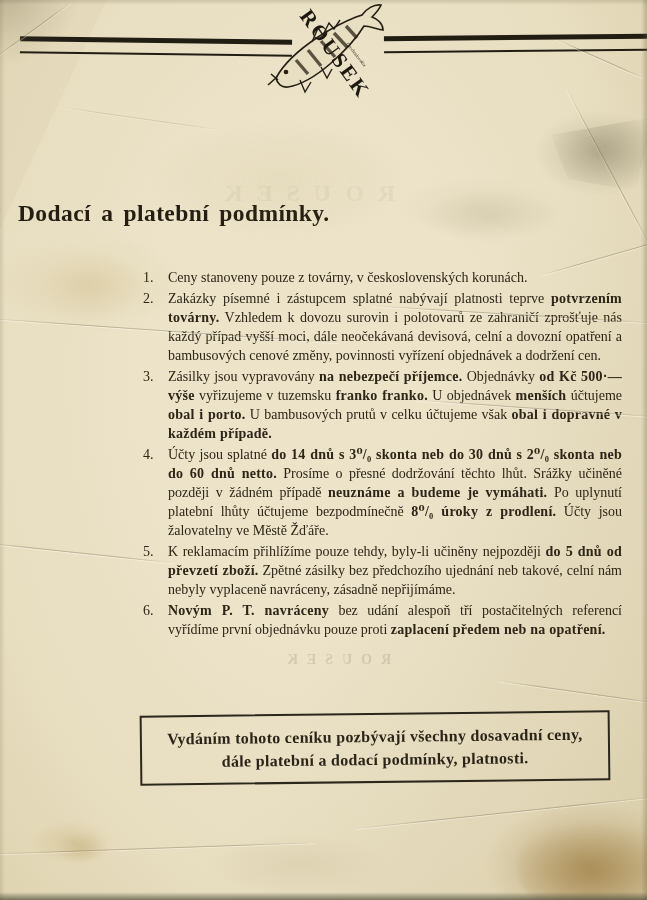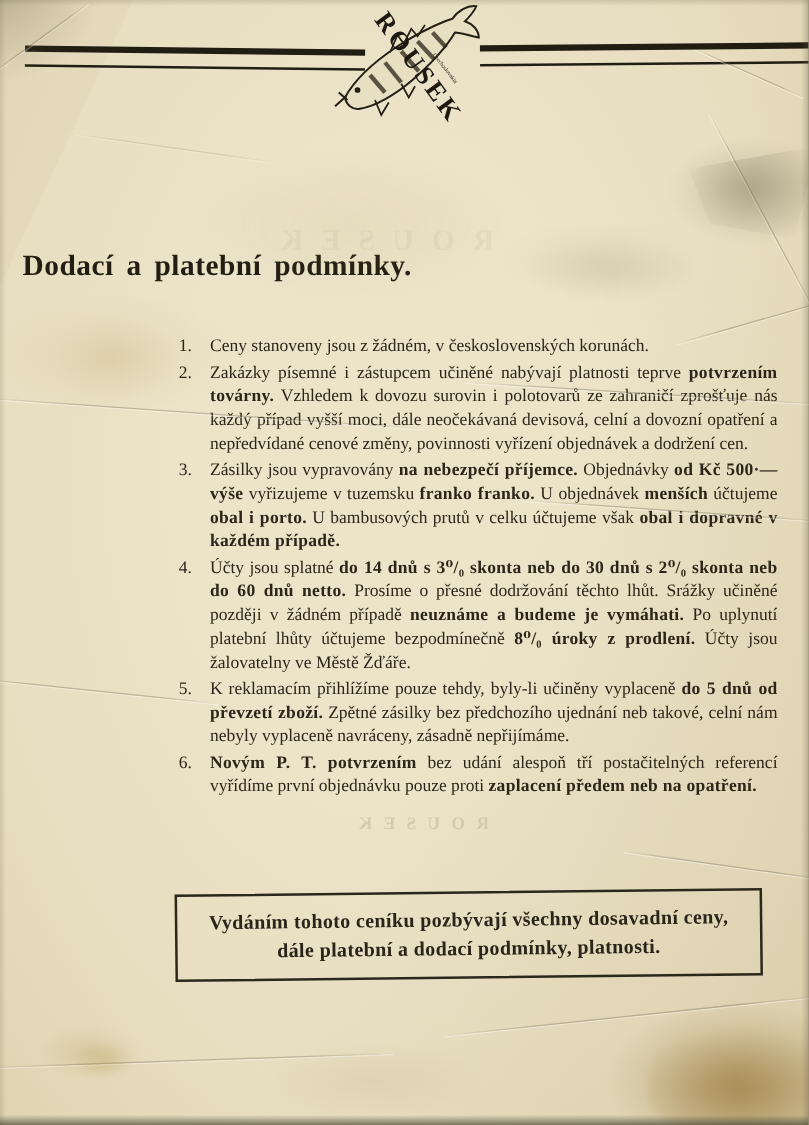--- a/index.html
+++ b/index.html
@@ -121,41 +121,41 @@
   </div>
 
   <div class="ghost ghost-2">ROUSEK</div>
   <div class="ghost ghost-1">ROUSEK</div>
 
   <h1 class="doc-title">Dodací a platební podmínky.</h1>
 
   <div class="terms">
     <div class="term">
       <span class="num">1.</span>
-      <div class="txt"><span>Ceny stanoveny jsou z žádném, v československých korunách.</span></div>
+      <div class="txt"><span>Ceny stanoveny pouze z továrny, v československých korunách.</span></div>
     </div>
     <div class="term">
       <span class="num">2.</span>
-      <div class="txt"><span>Zakázky písemné i zástupcem učiněné nabývají platnosti teprve </span><span class="b">potvrzením továrny.</span><span> Vzhledem k dovozu surovin i polotovarů ze zahraničí zprošťuje nás každý případ vyšší moci, dále neočekávaná devisová, celní a dovozní opatření a nepředvídané cenové změny, povinnosti vyřízení objednávek a dodržení cen.</span></div>
+      <div class="txt"><span>Zakázky písemné i zástupcem splatné nabývají platnosti teprve </span><span class="b">potvrzením továrny.</span><span> Vzhledem k dovozu surovin i polotovarů ze zahraničí zprošťuje nás každý případ vyšší moci, dále neočekávaná devisová, celní a dovozní opatření a bambusových cenové změny, povinnosti vyřízení objednávek a dodržení cen.</span></div>
     </div>
     <div class="term">
       <span class="num">3.</span>
       <div class="txt"><span>Zásilky jsou vypravovány </span><span class="b">na nebezpečí příjemce.</span><span> Objednávky </span><span class="b">od Kč 500·— výše</span><span> vyřizujeme v tuzemsku </span><span class="b">franko franko.</span><span> U objednávek </span><span class="b">menších</span><span> účtujeme </span><span class="b">obal i porto.</span><span> U bambusových prutů v celku účtujeme však </span><span class="b">obal i dopravné v každém případě.</span></div>
     </div>
     <div class="term">
       <span class="num">4.</span>
       <div class="txt"><span>Účty jsou splatné </span><span class="b">do 14 dnů s 3⁰/₀ skonta neb do 30 dnů s 2⁰/₀ skonta neb do 60 dnů netto.</span><span> Prosíme o přesné dodržování těchto lhůt. Srážky učiněné později v žádném případě </span><span class="b">neuznáme a budeme je vymáhati.</span><span> Po uplynutí platební lhůty účtujeme bezpodmínečně </span><span class="b">8⁰/₀ úroky z prodlení.</span><span> Účty jsou žalovatelny ve Městě Žďáře.</span></div>
     </div>
     <div class="term">
       <span class="num">5.</span>
-      <div class="txt"><span>K reklamacím přihlížíme pouze tehdy, byly-li učiněny vyplaceně </span><span class="b">do 5 dnů od převzetí zboží.</span><span> Zpětné zásilky bez předchozího ujednání neb takové, celní nám nebyly vyplaceně navráceny, zásadně nepřijímáme.</span></div>
+      <div class="txt"><span>K reklamacím přihlížíme pouze tehdy, byly-li učiněny nejpozději </span><span class="b">do 5 dnů od převzetí zboží.</span><span> Zpětné zásilky bez předchozího ujednání neb takové, celní nám nebyly vyplaceně navráceny, zásadně nepřijímáme.</span></div>
     </div>
     <div class="term">
       <span class="num">6.</span>
-      <div class="txt"><span class="b">Novým P. T. potvrzením</span><span> bez udání alespoň tří postačitelných referencí vyřídíme první objednávku pouze proti </span><span class="b">zaplacení předem neb na opatření.</span></div>
+      <div class="txt"><span class="b">Novým P. T. navráceny</span><span> bez udání alespoň tří postačitelných referencí vyřídíme první objednávku pouze proti </span><span class="b">zaplacení předem neb na opatření.</span></div>
     </div>
   </div>
 
   <div class="notice">
     <div>Vydáním tohoto ceníku pozbývají všechny dosavadní ceny,</div>
     <div>dále platební a dodací podmínky, platnosti.</div>
   </div>
 
   <div class="crease c1"></div>
   <div class="crease c2"></div>

